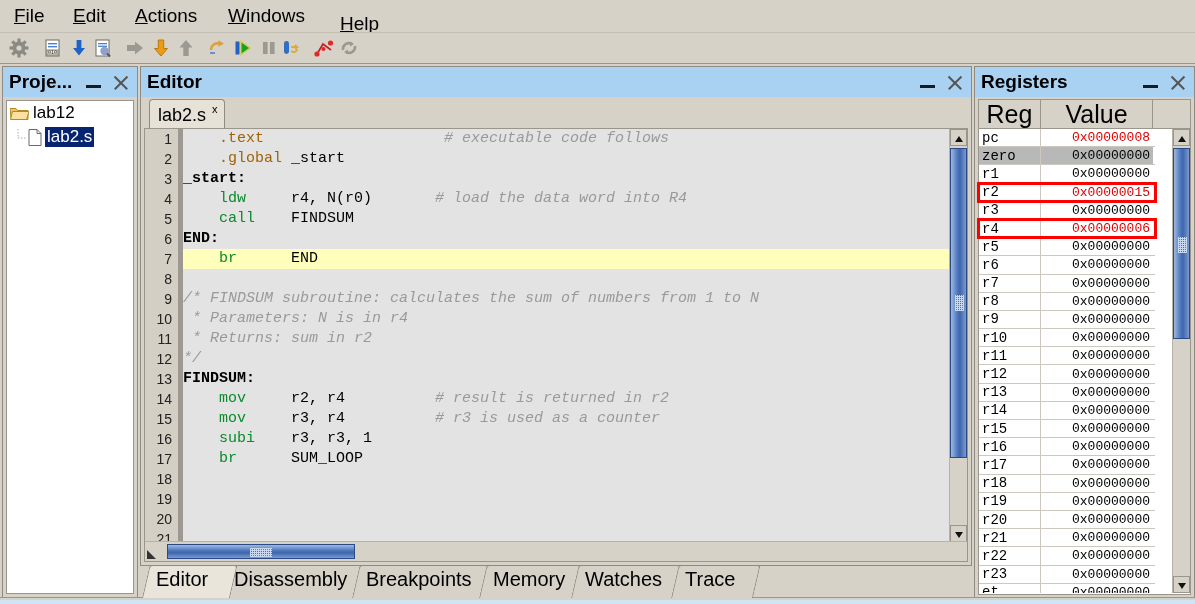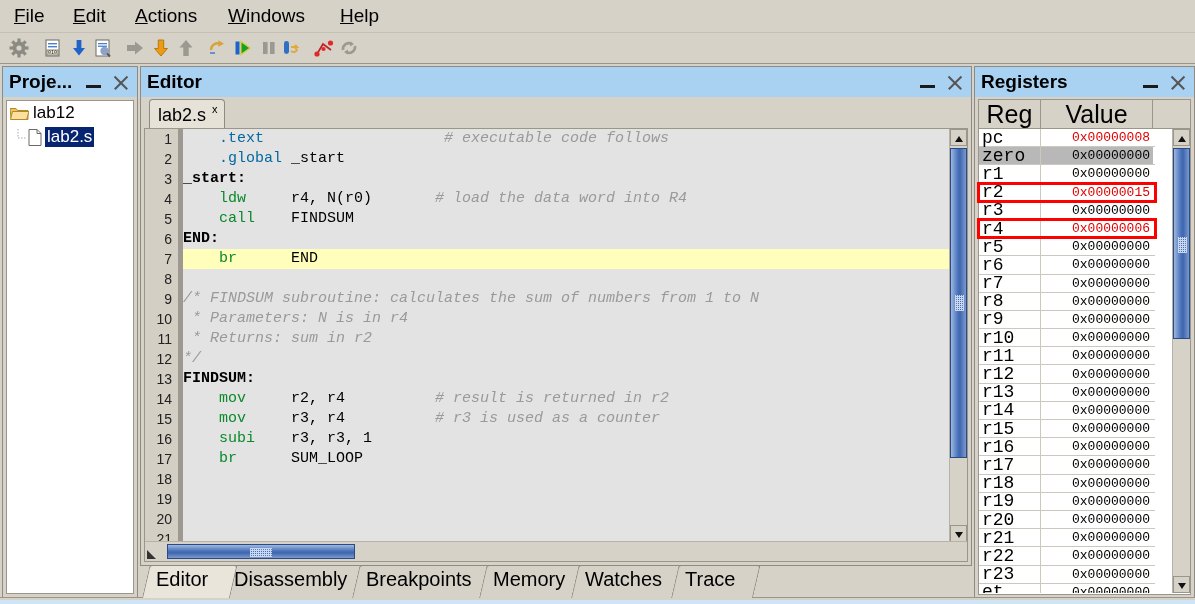--- a/index.html
+++ b/index.html
@@ -53,21 +53,21 @@
   .file-tab .nm{font-size:18px;color:#000;}
   .file-tab .x{font-size:11px;color:#000;margin-left:6px;align-self:flex-start;margin-top:3px;cursor:default;}
   .code-wrap{position:absolute;left:3px;top:61px;width:822px;height:432px;background:#fff;border:1px solid #9a968c;overflow:hidden;}
   .gutter{position:absolute;left:0;top:0;width:33px;height:413px;background:#d4cfc4;}
   .gutter .ln{height:20px;line-height:20px;text-align:right;padding-right:6px;
               font-family:"Liberation Sans",sans-serif;font-size:14px;color:#222;}
   .gutterbar{position:absolute;left:33px;top:0;width:5px;height:413px;background:#9d9890;}
   .code{position:absolute;left:38px;top:0;right:17px;height:413px;background:#e3e3e3;overflow:hidden;}
   .cline{height:20px;line-height:20px;white-space:pre;font-family:"Liberation Mono","DejaVu Sans Mono",monospace;font-size:15px;color:#000;}
   .cline.hl{background:#ffffbb;}
-  .k-dir{color:#0369a1;}
+  .k-dir{color:#a16207;}
   .k-ins{color:#0a8a2a;}
   .k-lbl{font-weight:bold;color:#000;}
   .k-cmt{color:#9a9a9a;font-style:italic;}
 
   
   .vscroll{position:absolute;right:0;top:0;width:17px;height:413px;background:#d6d2c8;border-left:1px solid #b6b2a8;}
   .sb-arrow{width:17px;height:17px;background:#d6d2c8;border:1px solid #9a968c;box-sizing:border-box;position:relative;cursor:default;}
   .sb-arrow i{position:absolute;left:4px;width:0;height:0;border-left:4px solid transparent;border-right:4px solid transparent;}
   .sb-arrow.up i{top:6px;border-bottom:6px solid #111;}
   .sb-arrow.dn i{top:6px;border-top:6px solid #111;}
@@ -88,21 +88,21 @@
   
   #registers{left:974px;top:66px;width:219px;height:530px;border:1px solid #8f8b82;}
   #registers .body{position:absolute;left:3px;top:32px;width:211px;height:494px;background:#fff;border:1px solid #9a968c;overflow:hidden;}
   .rhead{display:flex;height:28px;background:#d6d2c8;border-bottom:1px solid #9a968c;}
   .rhead div{font-size:25px;color:#000;display:flex;align-items:center;justify-content:center;
              border-right:1px solid #9a968c;box-sizing:border-box;}
   .rh-reg{width:62px;}
   .rh-val{width:112px;}
   .rh-pad{width:35px;border-right:none !important;}
   .rrow{display:flex;height:18.2px;box-sizing:border-box;border-bottom:1px solid #ccc8c0;}
-  .rrow .rn{width:62px;font-family:"Liberation Mono","DejaVu Sans Mono",monospace;font-size:18px;color:#000;
+  .rrow .rn{width:62px;font-family:"Liberation Mono","DejaVu Sans Mono",monospace;font-size:14px;color:#000;
             display:flex;align-items:center;padding-left:3px;box-sizing:border-box;border-right:1px solid #ccc8c0;}
   .rrow .rv{width:112px;font-family:"Liberation Mono","DejaVu Sans Mono",monospace;font-size:13px;color:#000;
             display:flex;align-items:center;justify-content:flex-end;padding-right:3px;box-sizing:border-box;}
   .rrow.shade .rn,.rrow.shade .rv{background:#b8b8b8;}
   .rrow.red .rv{color:#e00000;}
   .rlist{position:absolute;left:0;top:29px;width:176px;height:464px;overflow:hidden;}
   .rvscroll{position:absolute;right:0;top:29px;width:17px;height:464px;background:#d6d2c8;border-left:1px solid #b6b2a8;}
   .rmark{position:absolute;border:3px solid #ff0000;box-sizing:border-box;pointer-events:none;}
 
   
@@ -120,21 +120,21 @@
 </head>
 <body>
 
 <div class="app">
 
   <div class="menubar" id="menubar">
       <div class="menu-item" style="left: 14px;"><u>F</u>ile</div>
       <div class="menu-item" style="left: 73px;"><u>E</u>dit</div>
       <div class="menu-item" style="left: 135px;"><u>A</u>ctions</div>
       <div class="menu-item" style="left: 228px;"><u>W</u>indows</div>
-      <div class="menu-item" style="left: 340px;"><u>H</u>elp</div>
+      <div class="menu-item" style="left: 340px; margin-top: 8px;"><u>H</u>elp</div>
     </div>
 
   <div class="toolbar" id="toolbar">
       <div class="tb" style="left: 8px;">
         <svg width="22" height="22" viewBox="0 0 22 22">
           <g fill="#8b8b84">
             <circle cx="11" cy="11" r="6.4"></circle>
             <g>
               <rect x="9.4" y="1.5" width="3.2" height="19" transform="rotate(0 11 11)"></rect>
               <rect x="9.4" y="1.5" width="3.2" height="19" transform="rotate(45 11 11)"></rect>

